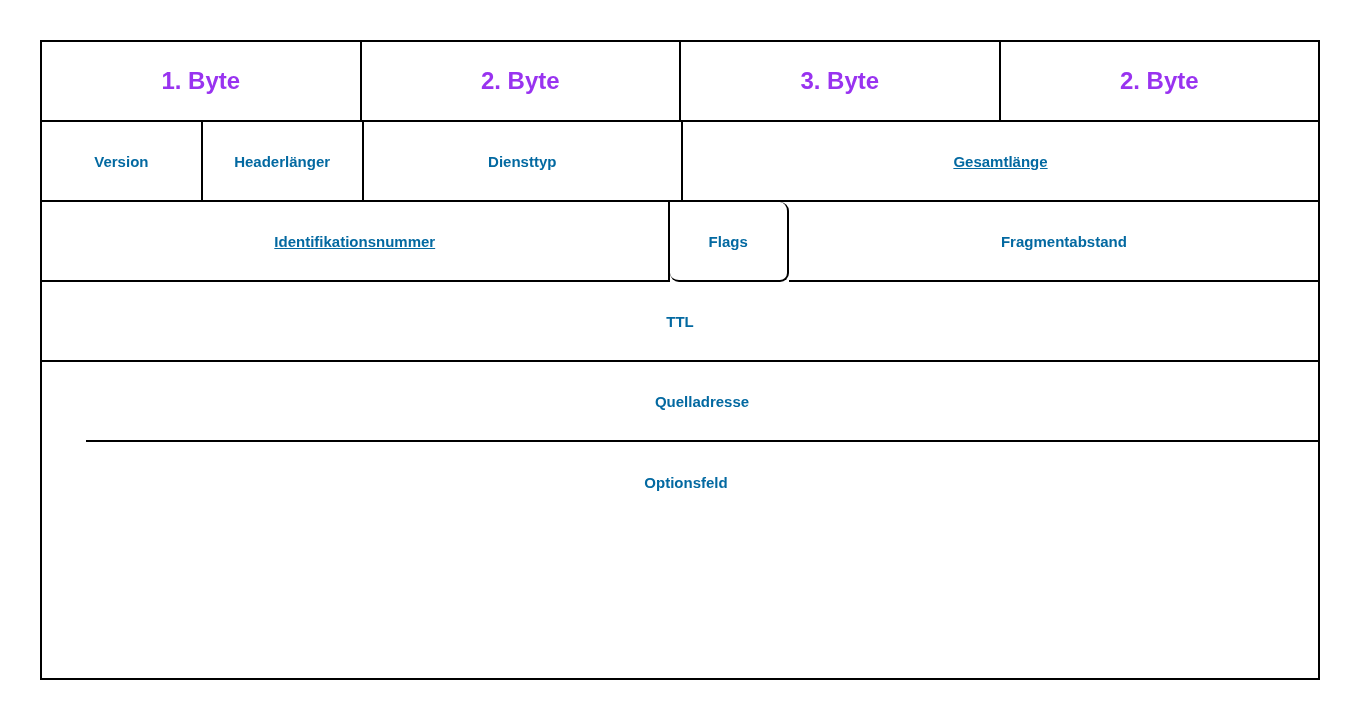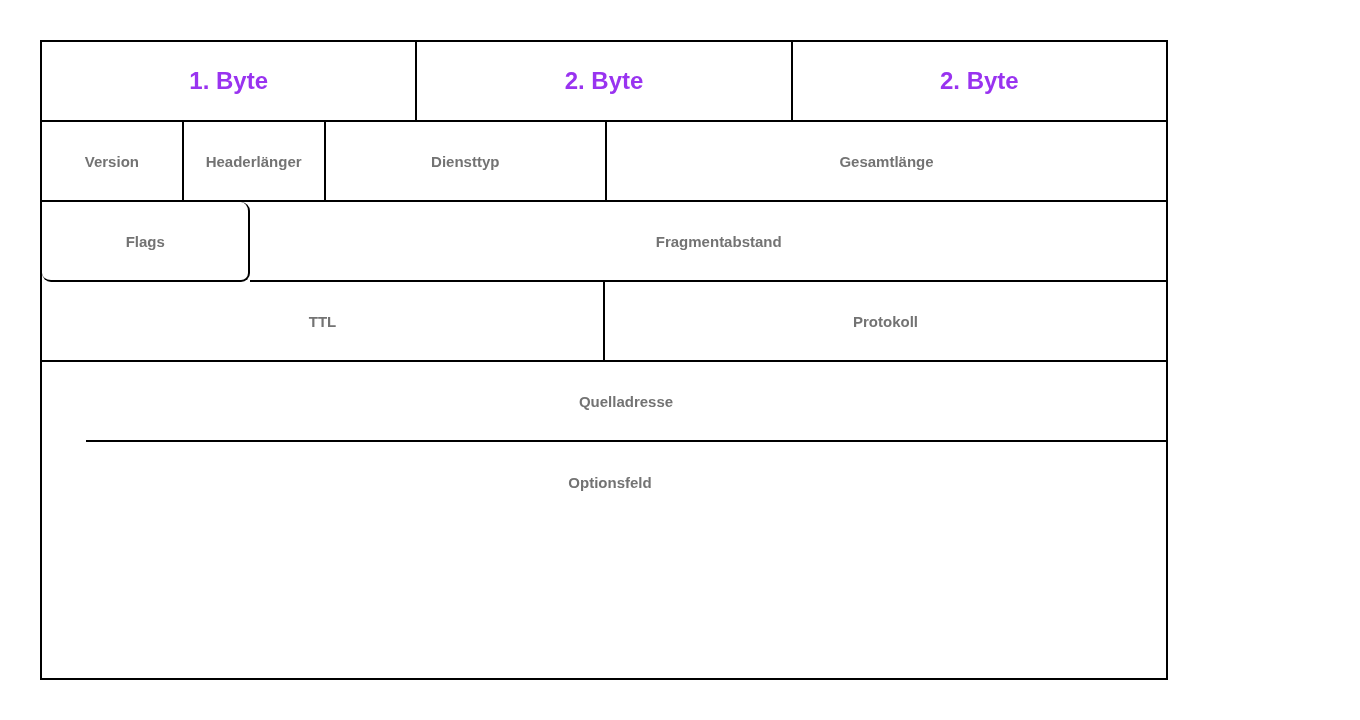--- a/index.html
+++ b/index.html
@@ -9,82 +9,83 @@
     padding: 0;
     background: #ffffff;
     width: 1360px;
     height: 720px;
     font-family: "Liberation Sans", sans-serif;
   }
   .diagram {
     position: absolute;
     left: 40px;
     top: 40px;
-    width: 1128px;
+    width: 1280px;
     height: 640px;
     border: 2px solid var(--border);
     background: #ffffff;
   }
   .row {
     display: flex;
     height: 80px;
     width: 100%;
   }
   .cell {
     display: flex;
     align-items: center;
     justify-content: center;
     border-right: 2px solid var(--border);
     border-bottom: 2px solid var(--border);
     font-weight: bold;
     font-size: 15px;
-    color: #737373;
+    color: #0369a1;
     text-align: center;
     overflow: hidden;
   }
   .row > .cell:last-child { border-right: 0; }
   .row:last-child > .cell { border-bottom: 0; }
   .byte-header {
     font-size: 24px;
     color: var(--accent);
   }
   .span-3  { flex: 3 0 0; border-radius: 9px; }
   .span-4  { flex: 4 0 0; }
   .span-8  { flex: 8 0 0; }
   .span-13 { flex: 13 0 0; padding-left: 21px; }
-  .span-16 { flex: 16 0 0; }
+  .span-16 { flex: 16 0 0; text-decoration: underline; }
   .span-24 { flex: 24 0 0; margin-left: 12px; }
   .span-32 { flex: 32 0 0; margin-left: 44px; }
 </style>
 </head>
 <body>
 
 <div class="diagram">
 
   <div class="row">
     <div class="cell byte-header span-8">1. Byte</div>
     <div class="cell byte-header span-8">2. Byte</div>
+    <div class="cell byte-header span-8">3. Byte</div>
     <div class="cell byte-header span-8">2. Byte</div>
   </div>
 
   <div class="row">
     <div class="cell span-4">Version</div>
     <div class="cell span-4">Headerlänger</div>
     <div class="cell span-8">Diensttyp</div>
     <div class="cell span-16">Gesamtlänge</div>
   </div>
 
   <div class="row">
+    <div class="cell span-16">Identifikationsnummer</div>
     <div class="cell span-3">Flags</div>
     <div class="cell span-13">Fragmentabstand</div>
   </div>
 
   <div class="row">
     <div class="cell span-8">TTL</div>
-    <div class="cell span-8">Protokoll</div>
   </div>
 
   <div class="row">
     <div class="cell span-32">Quelladresse</div>
   </div>
 
 
   <div class="row">
     <div class="cell span-24">Optionsfeld</div>
   </div>

